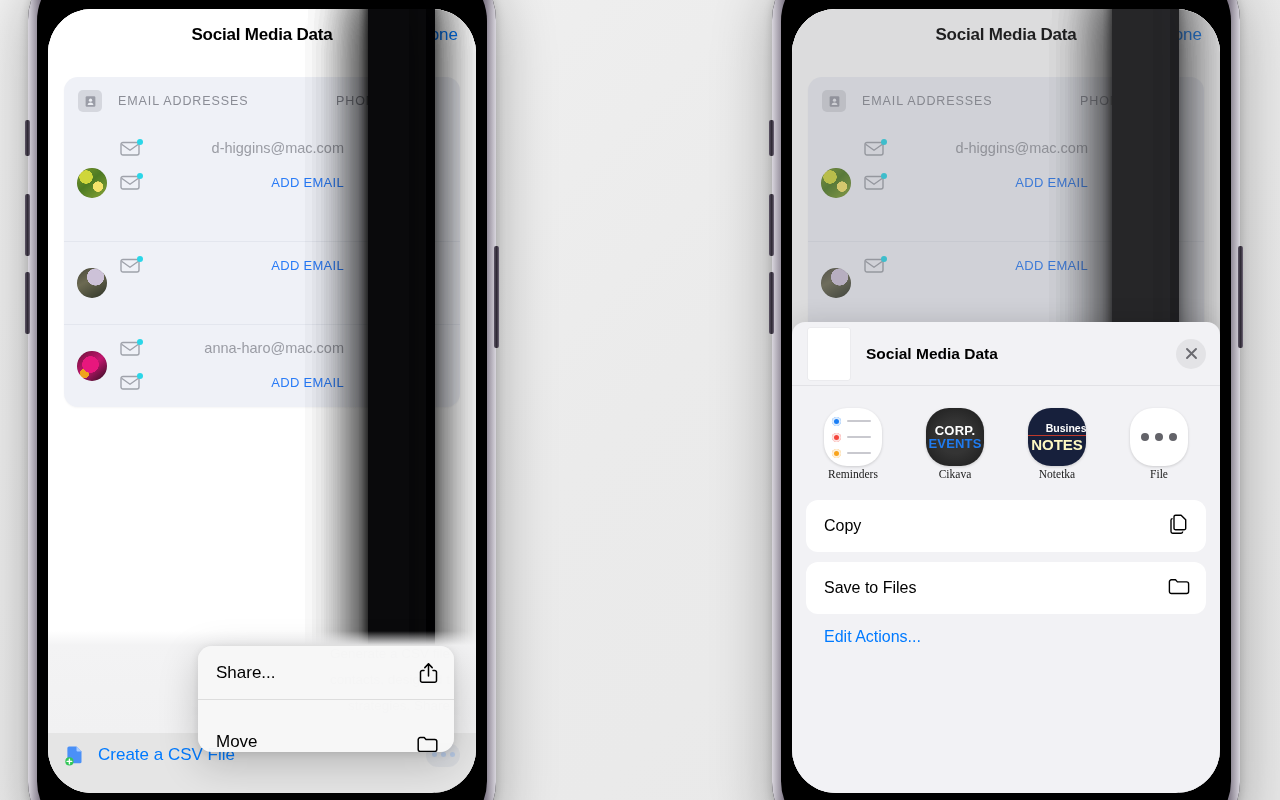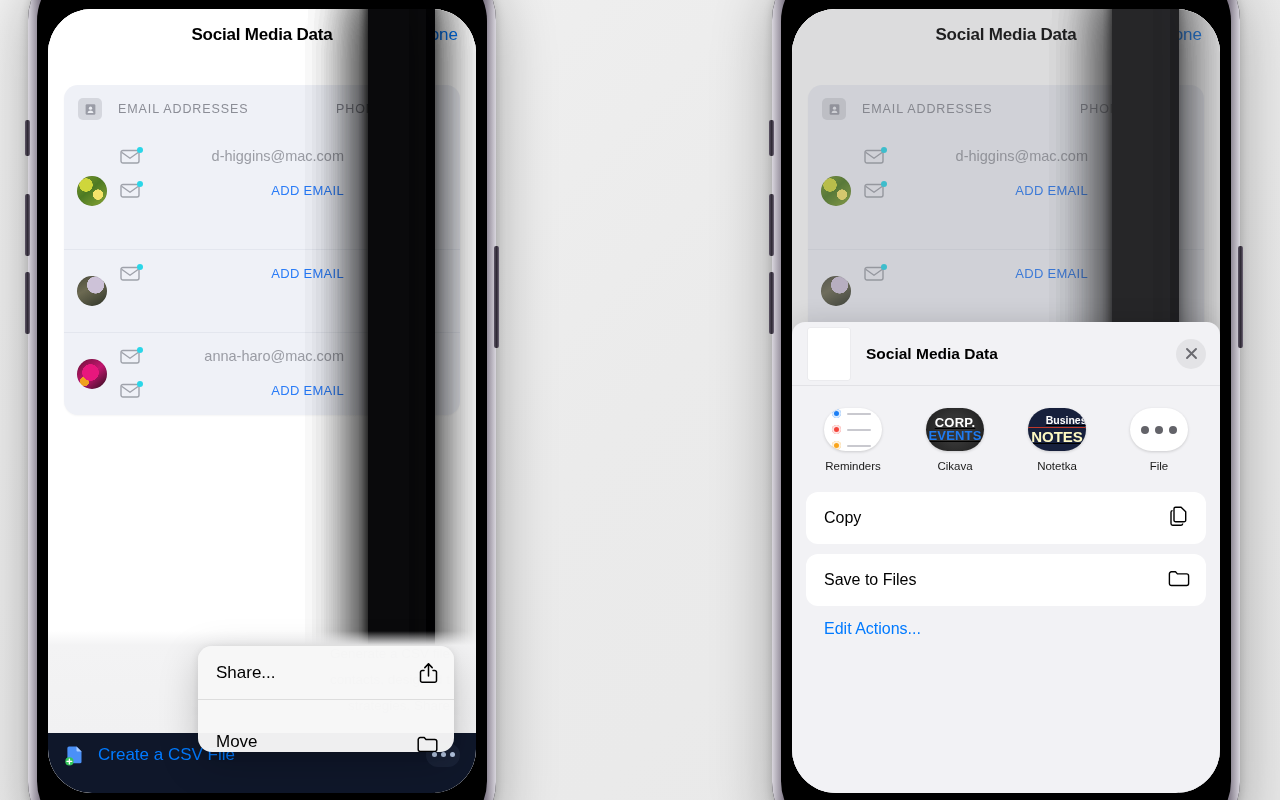--- a/index.html
+++ b/index.html
@@ -69,21 +69,21 @@
     background: #ffffff;
   }
   .nav-title { font-size: 17px; font-weight: bold; color: #000; letter-spacing: -.2px; }
   .nav-done {
     position: absolute; right: 18px; top: 50%; transform: translateY(-50%);
     font-size: 17px; color: #007aff; font-weight: normal;
   }
 
   
   .table-card {
-    margin: 24px 16px 0 16px;
+    margin: 16px 16px 0 16px;
     background: #eff1f7;
     border-radius: 14px;
     overflow: hidden;
     box-shadow: 0 1px 2px rgba(0,0,0,.04);
   }
   .t-head {
     display: flex; align-items: center;
     height: 48px;
     padding: 0 0 0 14px;
   }
@@ -141,21 +141,21 @@
     position: absolute; left: 0; right: 0; bottom: 60px;
     padding: 10px 26px 14px 26px;
     text-align: right;
     background: linear-gradient(180deg, rgba(244,244,245,.0) 0%, #f3f3f4 14%, #f1f1f2 100%);
   }
   .desc-line { font-size: 13.5px; color: #b9bbbe; line-height: 26px; white-space: nowrap; }
   .action-bar {
     position: absolute; left: 0; right: 0; bottom: 0;
     height: 60px; display: flex; align-items: center;
     padding: 0 16px 17px 14px;
-    background: #0f172a;
+    background: #e5e5e5;
   }
   .act-icon { width: 26px; height: 26px; position: relative; flex: none; margin-right: 10px; }
   .act-label { font-size: 17px; color: #007aff; }
   .more-pill {
     margin-left: auto;
     width: 34px; height: 24px; border-radius: 12px;
     background: rgba(120,140,180,.10);
     display: flex; align-items: center; justify-content: center; gap: 4px;
   }
   .more-pill i { width: 5px; height: 5px; border-radius: 50%; background: #b9cbe6; display: block; }
@@ -202,27 +202,26 @@
   .ss-close {
     width: 30px; height: 30px; border-radius: 50%;
     background: #e3e3e6; display: flex; align-items: center; justify-content: center;
     flex: none;
   }
   .apps-row {
     display: flex; padding: 22px 10px 10px 10px; gap: 0;
   }
   .app-item { flex: 1; display: flex; flex-direction: column; align-items: center; }
   .app-icon {
-    width: 58px; height: 43px; border-radius: 23px; overflow: hidden;
+    width: 58px; height: 58px; border-radius: 23px; overflow: hidden;
     box-shadow: 0 1px 3px rgba(0,0,0,.16);
     display: flex; align-items: center; justify-content: center;
     position: relative;
-    text-decoration: underline;
-  }
-  .app-name { margin-top: 9px; font-size: 11.5px; color: #1a1a1a; }
+  }
+  .app-name { margin-top: 2px; font-size: 11.5px; color: #1a1a1a; font-family: Liberation Serif, serif; }
 
   
   .ic-rem { background: #fff; flex-direction: column; gap: 7px; padding: 0 8px; align-items: flex-start; justify-content: center; }
   .rem-line { display: flex; align-items: center; gap: 6px; }
   .rem-bullet { width: 9px; height: 9px; border-radius: 50%; box-shadow: inset 0 0 0 2px rgba(255,255,255,.85); }
   .rem-bar { width: 24px; height: 2px; border-radius: 1px; background: #c9c9cf; }
   
   .ic-cik { background: radial-gradient(circle at 50% 50%, #343434 0 40%, #1b1b1b 100%); flex-direction: column; }
   .cik-1 { font-size: 13px; font-weight: bold; color: #fff; letter-spacing: .2px; line-height: 13px; }
   .cik-2 { font-size: 13px; font-weight: bold; color: #1f7bf0; letter-spacing: .2px; line-height: 14px; }

